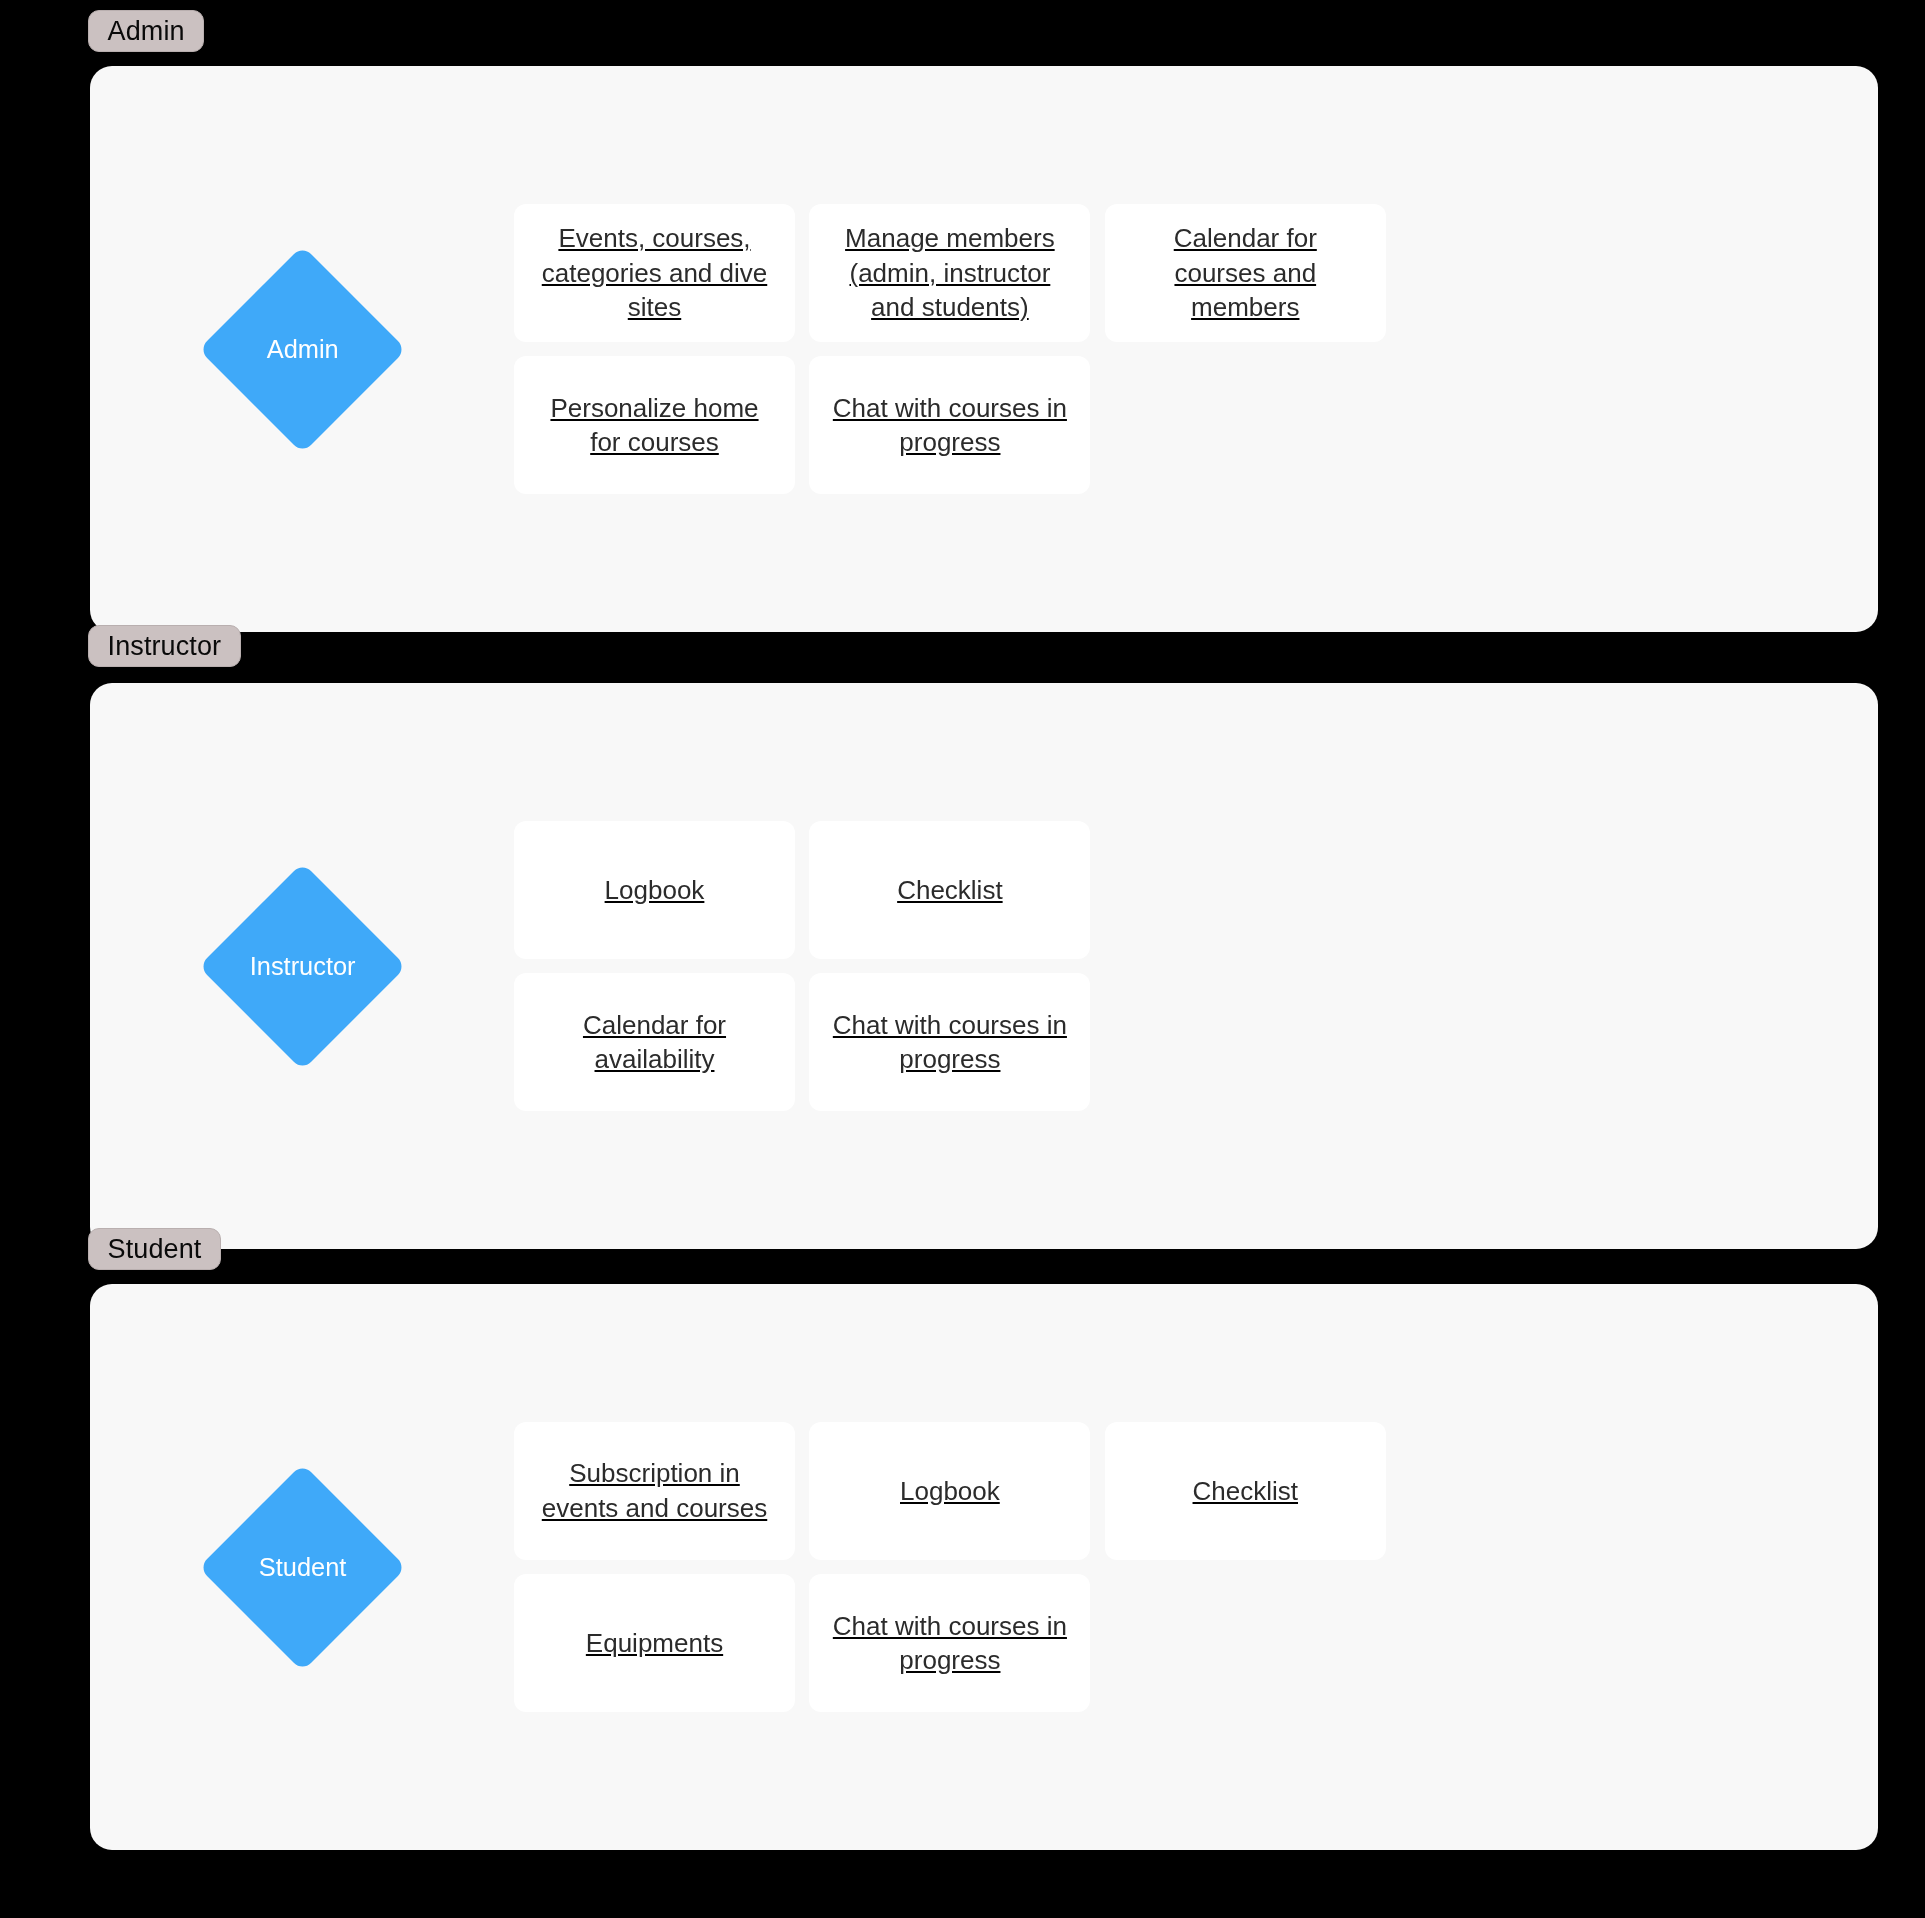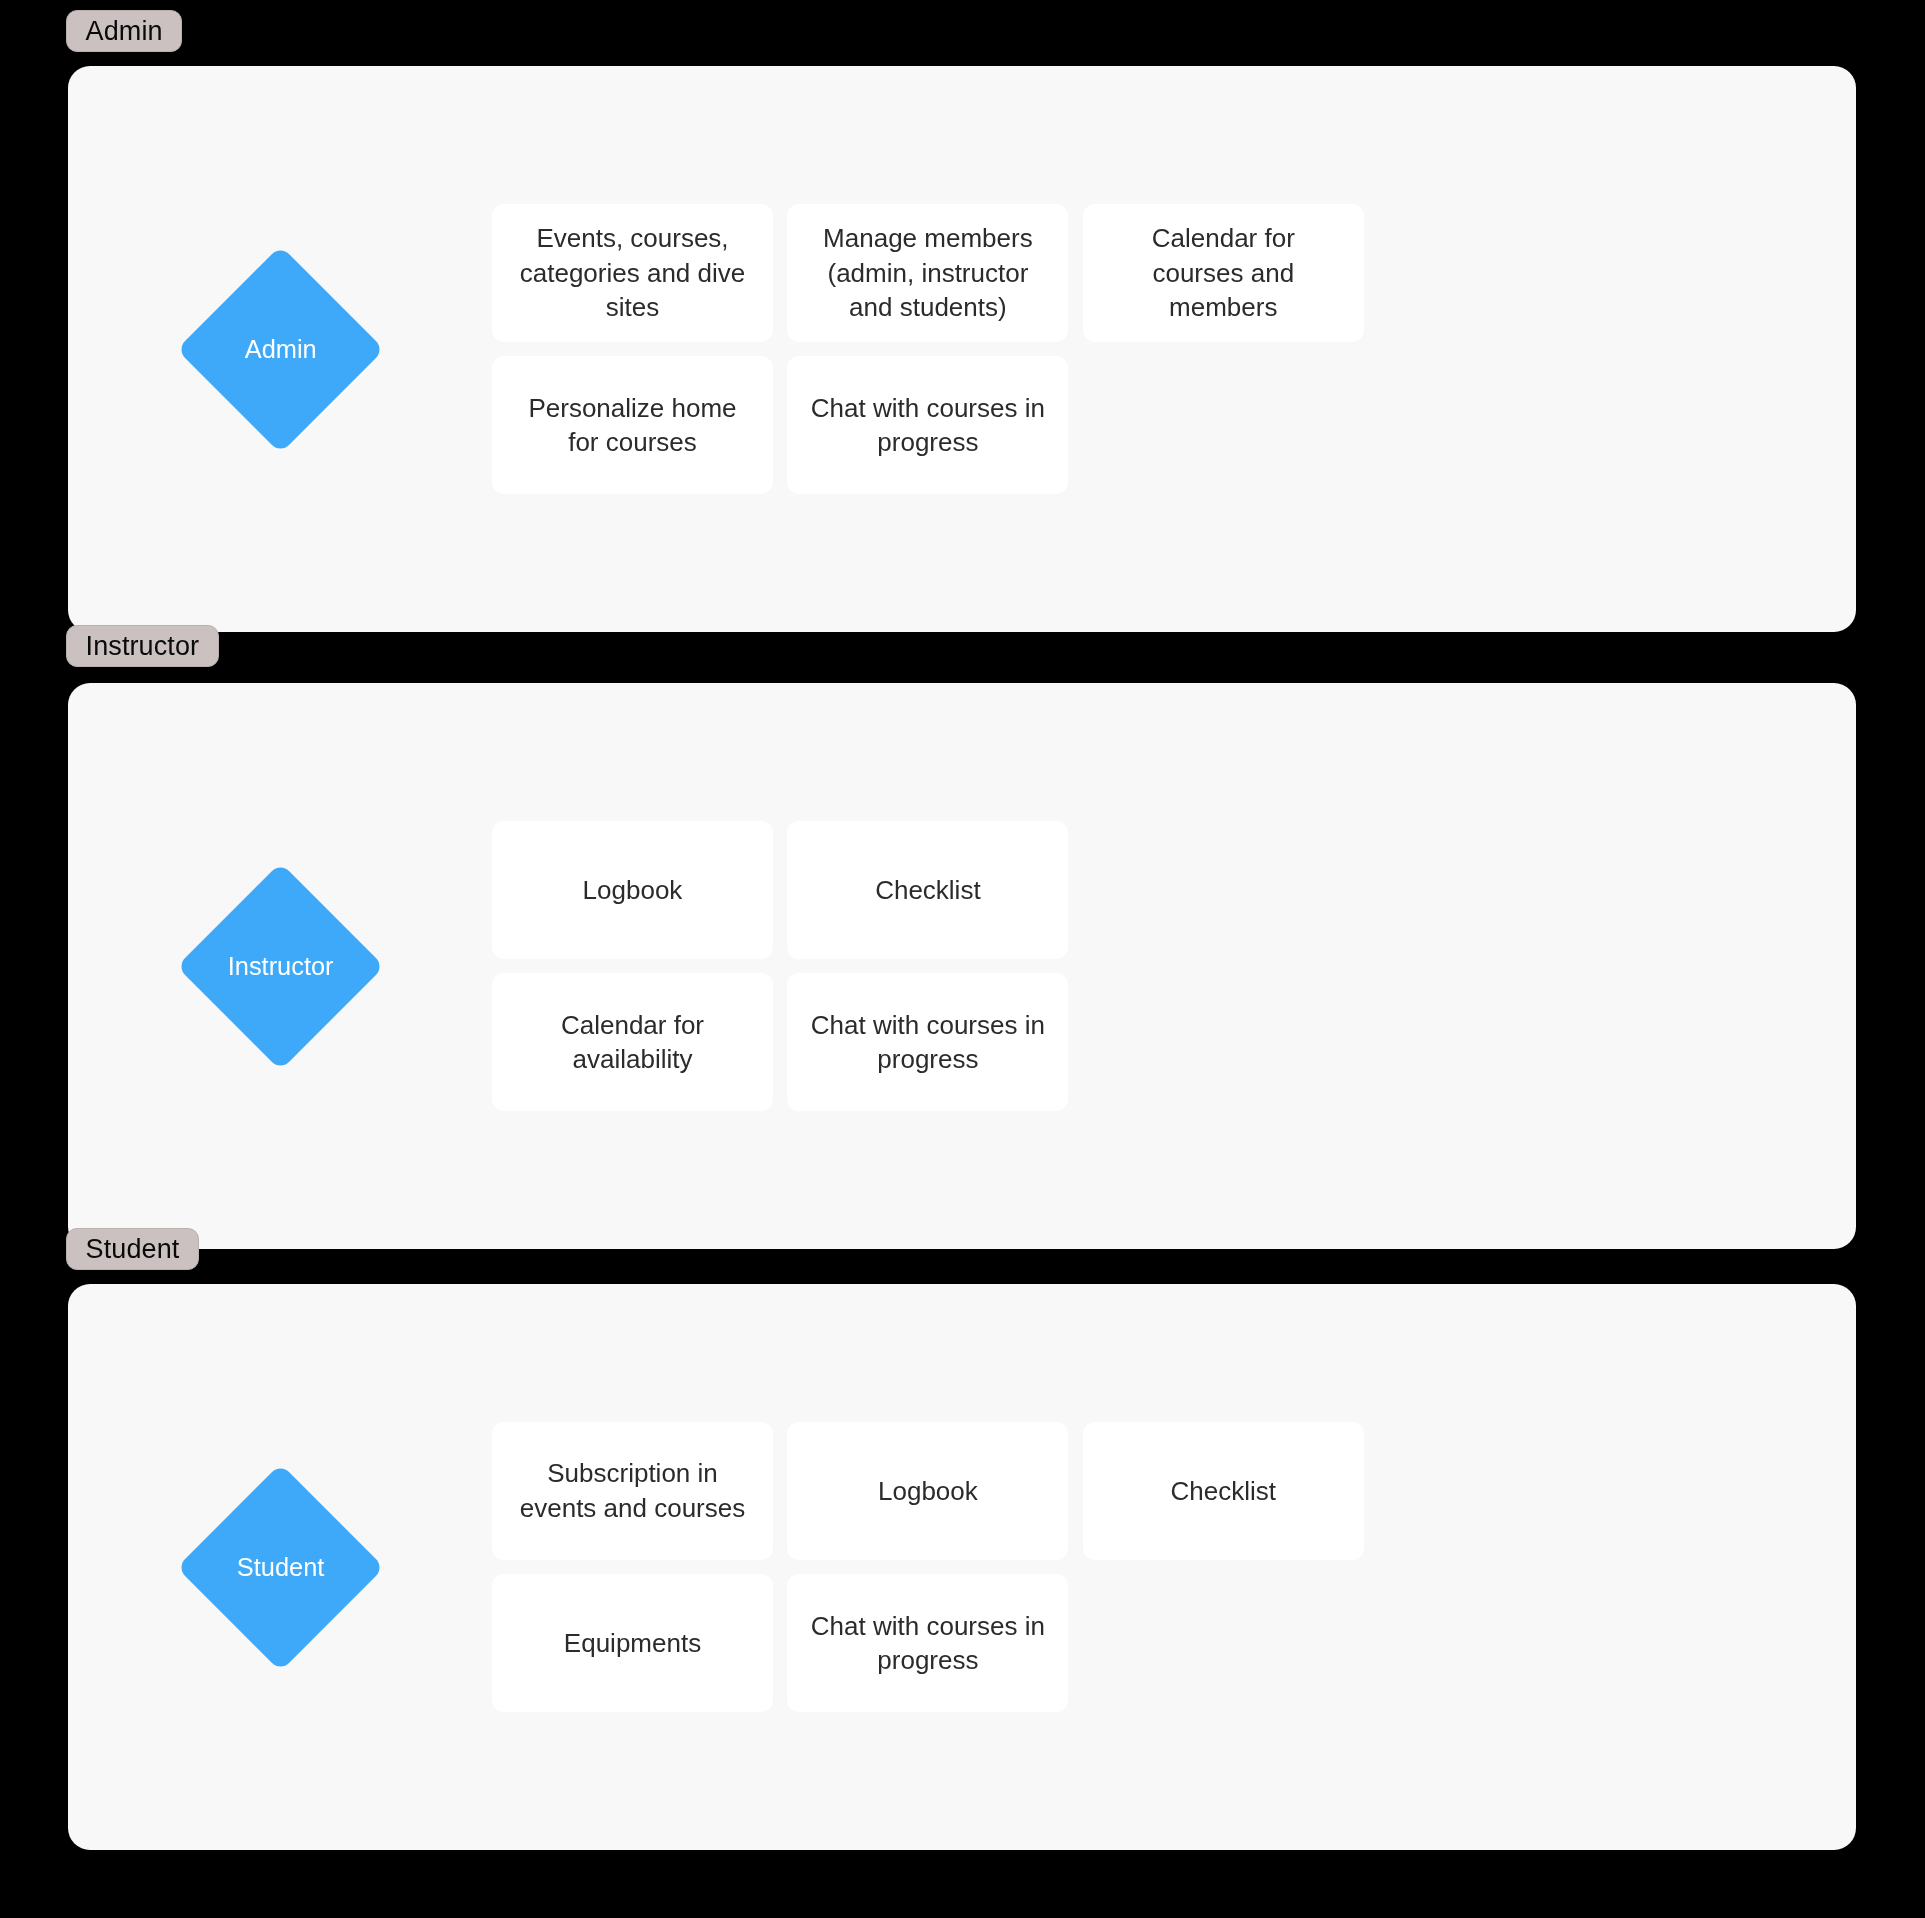--- a/index.html
+++ b/index.html
@@ -10,20 +10,21 @@
     background: #000000;
     font-family: "Liberation Sans", sans-serif;
     overflow: hidden;
   }
 
   .canvas {
     position: relative;
     width: 1830px;
     height: 1919px;
     background: #000000;
+    margin-left: 22px;
   }
 
   
   .section {
     position: absolute;
     left: 68px;
     width: 1788px;
     background: #f8f8f8;
     border-radius: 22px;
     display: flex;
@@ -88,20 +89,21 @@
   
   .grid {
     flex: 1;
     display: grid;
     grid-template-columns: repeat(3, 281px);
     grid-auto-rows: 138px;
     column-gap: 14.4px;
     row-gap: 14.4px;
     padding-right: 80px;
     justify-content: start;
+    text-decoration: underline;
   }
   .grid.two-col { grid-template-columns: repeat(3, 281px); }
 
   .card {
     background: #ffffff;
     border-radius: 12px;
     display: flex;
     align-items: center;
     justify-content: center;
     text-align: center;

